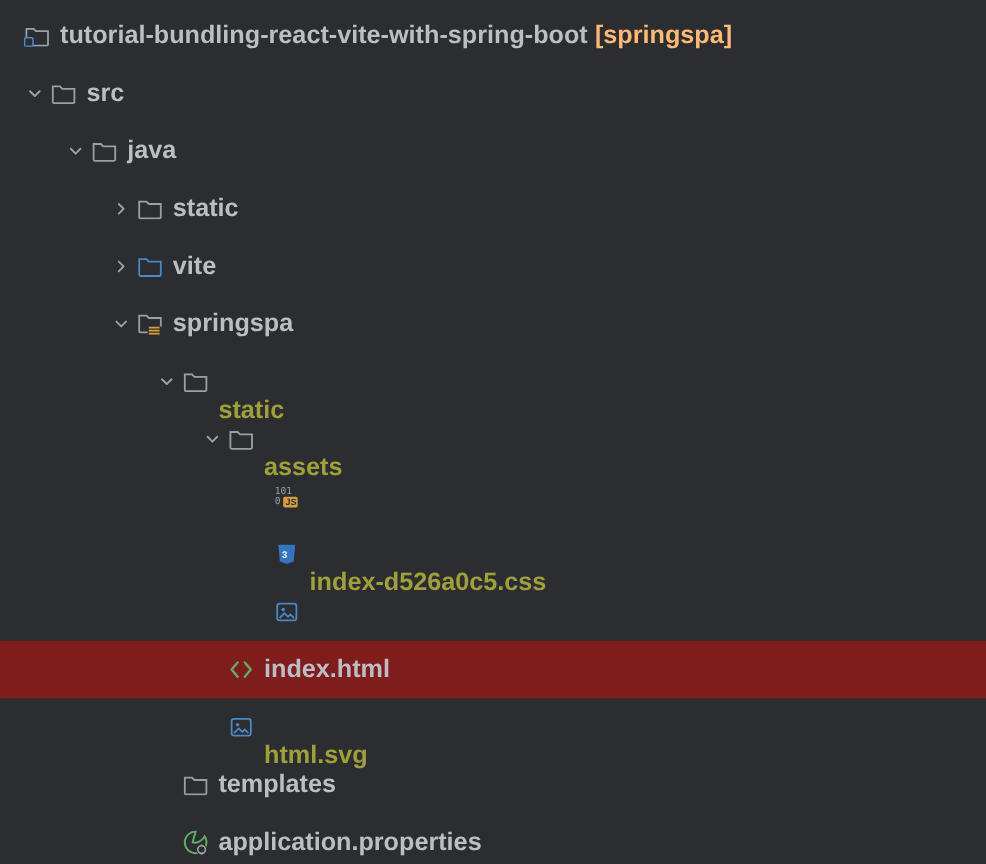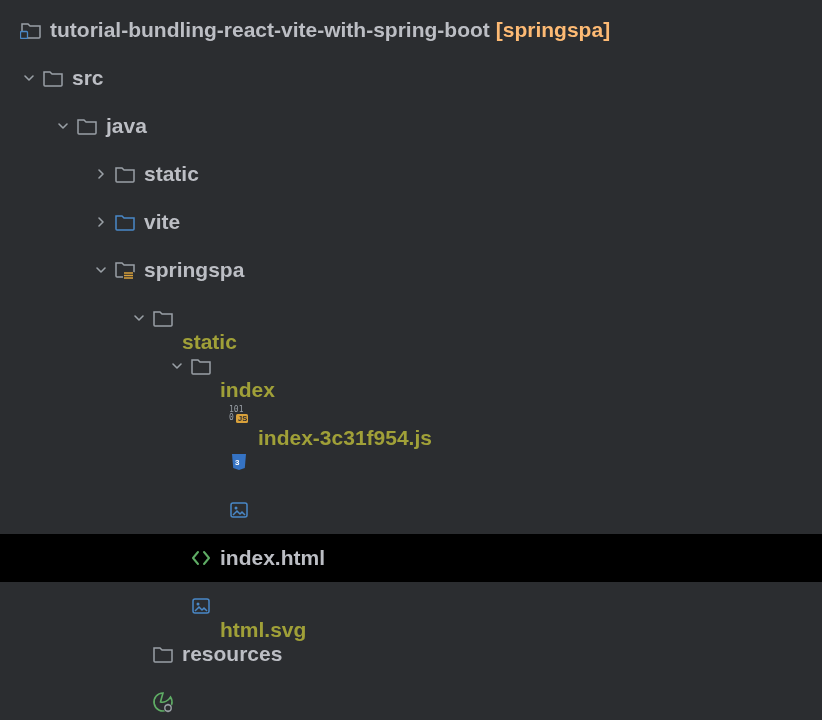--- a/index.html
+++ b/index.html
@@ -15,21 +15,21 @@
   }
   .row {
     display: flex;
     align-items: center;
     height: 48px;
     padding-right: 2px;
     white-space: nowrap;
     cursor: pointer;
   }
   .row.selected {
-    background: #000000;
+    background: #7f1d1d;
   }
   .indent { display:inline-block; flex: 0 0 auto; }
   .chev {
     width: 22px;
     display: inline-flex;
     justify-content: center;
     align-items: center;
     flex: 0 0 auto;
   }
   .chev svg { display:block; }
@@ -158,44 +158,44 @@
   <span class="chev">
     <svg width="14" height="14" viewBox="0 0 14 14">
         <path d="M3 5l4 4 4-4" stroke="#9aa0a6" stroke-width="1.6" fill="none" stroke-linecap="round" stroke-linejoin="round"></path>
       </svg>
   </span>
   <span class="icon">
     <svg width="22" height="18" viewBox="0 0 22 18">
         <path d="M2 3h6l2 2h10v11a1 1 0 0 1-1 1H3a1 1 0 0 1-1-1V3z" fill="none" stroke="#9aa0a6" stroke-width="1.5"></path>
       </svg>
   </span>
-  <span class="label olive">index</span>
+  <span class="label olive">assets</span>
 </div>
 
 <div class="row">
   <span class="indent" style="width:226px"></span>
   <span class="icon">
     <svg width="20" height="20" viewBox="0 0 20 20">
         <text x="0" y="8" font-size="8" fill="#9aa0a6" font-family="monospace">101</text>
         <text x="0" y="16" font-size="8" fill="#9aa0a6" font-family="monospace">0</text>
         <rect x="7" y="10" width="12" height="9" rx="1.5" fill="#d9a13b"></rect>
         <text x="9" y="17" font-size="7.5" fill="#2b2d30" font-weight="700">JS</text>
       </svg>
   </span>
-  <span class="label olive">index-3c31f954.js</span>
 </div>
 
 <div class="row">
   <span class="indent" style="width:226px"></span>
   <span class="icon">
     <svg width="20" height="20" viewBox="0 0 20 20">
         <path d="M3 2h14l-1.2 14L10 18l-5.8-2L3 2z" fill="#3573c4"></path>
         <text x="6" y="13" font-size="8" fill="#fff" font-weight="700">3</text>
       </svg>
   </span>
+  <span class="label olive">index-d526a0c5.css</span>
 </div>
 
 <div class="row">
   <span class="indent" style="width:226px"></span>
   <span class="icon">
     <svg width="20" height="20" viewBox="0 0 20 20">
         <rect x="2" y="3" width="16" height="14" rx="2" fill="none" stroke="#4a88c7" stroke-width="1.5"></rect>
         <circle cx="7" cy="8" r="1.5" fill="#4a88c7"></circle>
         <path d="M4 15l4-4 3 3 2-2 3 3" stroke="#4a88c7" stroke-width="1.5" fill="none"></path>
       </svg>
@@ -225,26 +225,27 @@
   <span class="label olive">html.svg</span>
 </div>
 
 <div class="row">
   <span class="indent" style="width:150px"></span>
   <span class="icon">
     <svg width="22" height="18" viewBox="0 0 22 18">
         <path d="M2 3h6l2 2h10v11a1 1 0 0 1-1 1H3a1 1 0 0 1-1-1V3z" fill="none" stroke="#9aa0a6" stroke-width="1.5"></path>
       </svg>
   </span>
-  <span class="label">resources</span>
+  <span class="label">templates</span>
 </div>
 
 <div class="row">
   <span class="indent" style="width:150px"></span>
   <span class="icon">
     <svg width="22" height="22" viewBox="0 0 22 22">
         <path d="M11 2a9 9 0 1 0 7.5 4c-2 4-7 6-10 5 1-4 2.5-9 2.5-9z" fill="none" stroke="#5fad65" stroke-width="1.6"></path>
         <circle cx="16" cy="17" r="4.6" fill="#2b2d30"></circle>
         <circle cx="16" cy="17" r="3.2" fill="none" stroke="#9aa0a6" stroke-width="1.4"></circle>
         <path d="M16 14.3v-1.6M16 21.3v-1.6" stroke="#9aa0a6" stroke-width="1.4"></path>
       </svg>
   </span>
+  <span class="label">application.properties</span>
 </div>
 
 </body></html>

